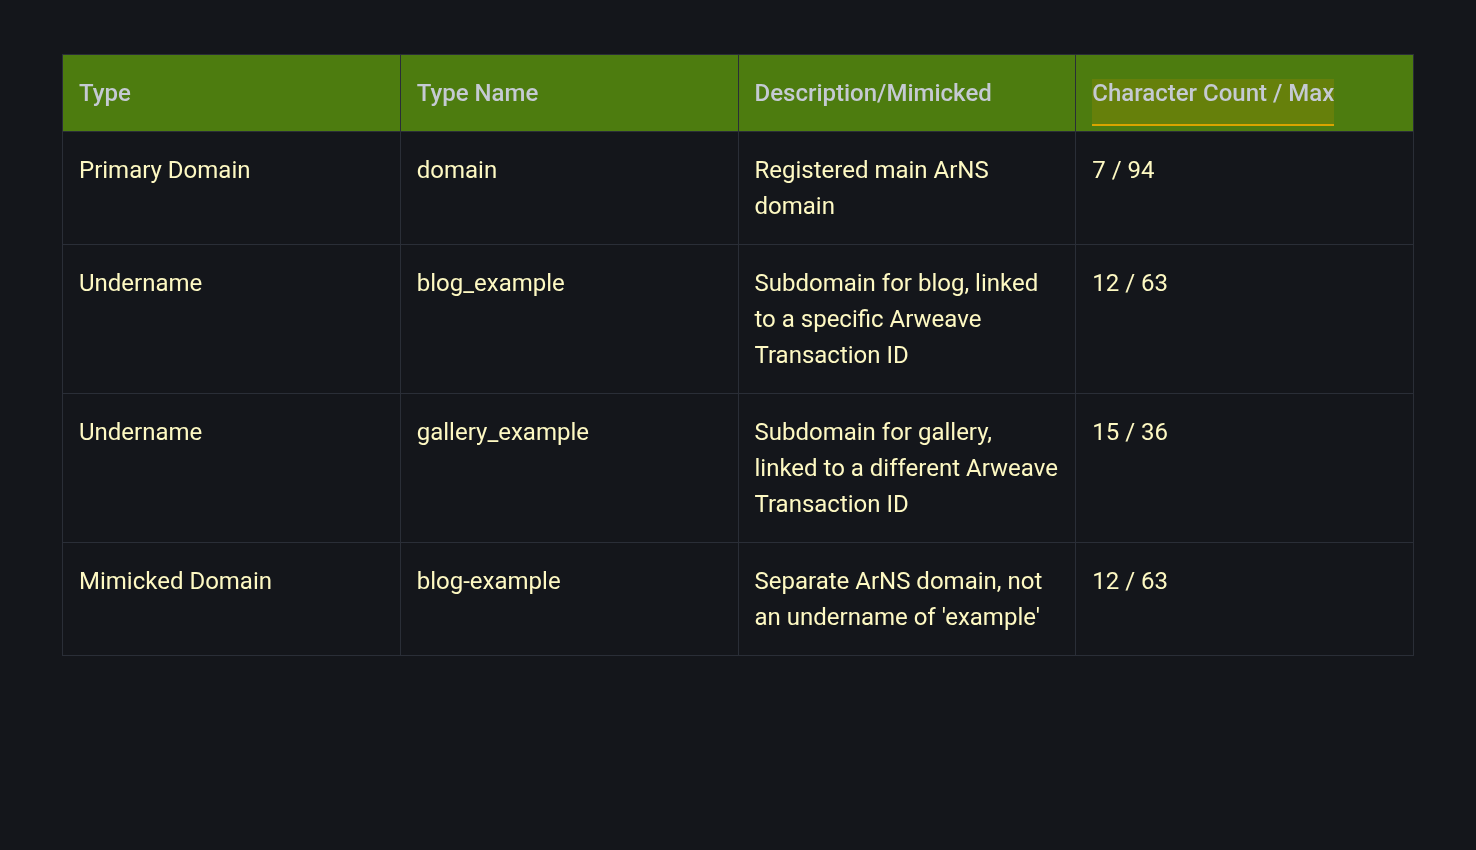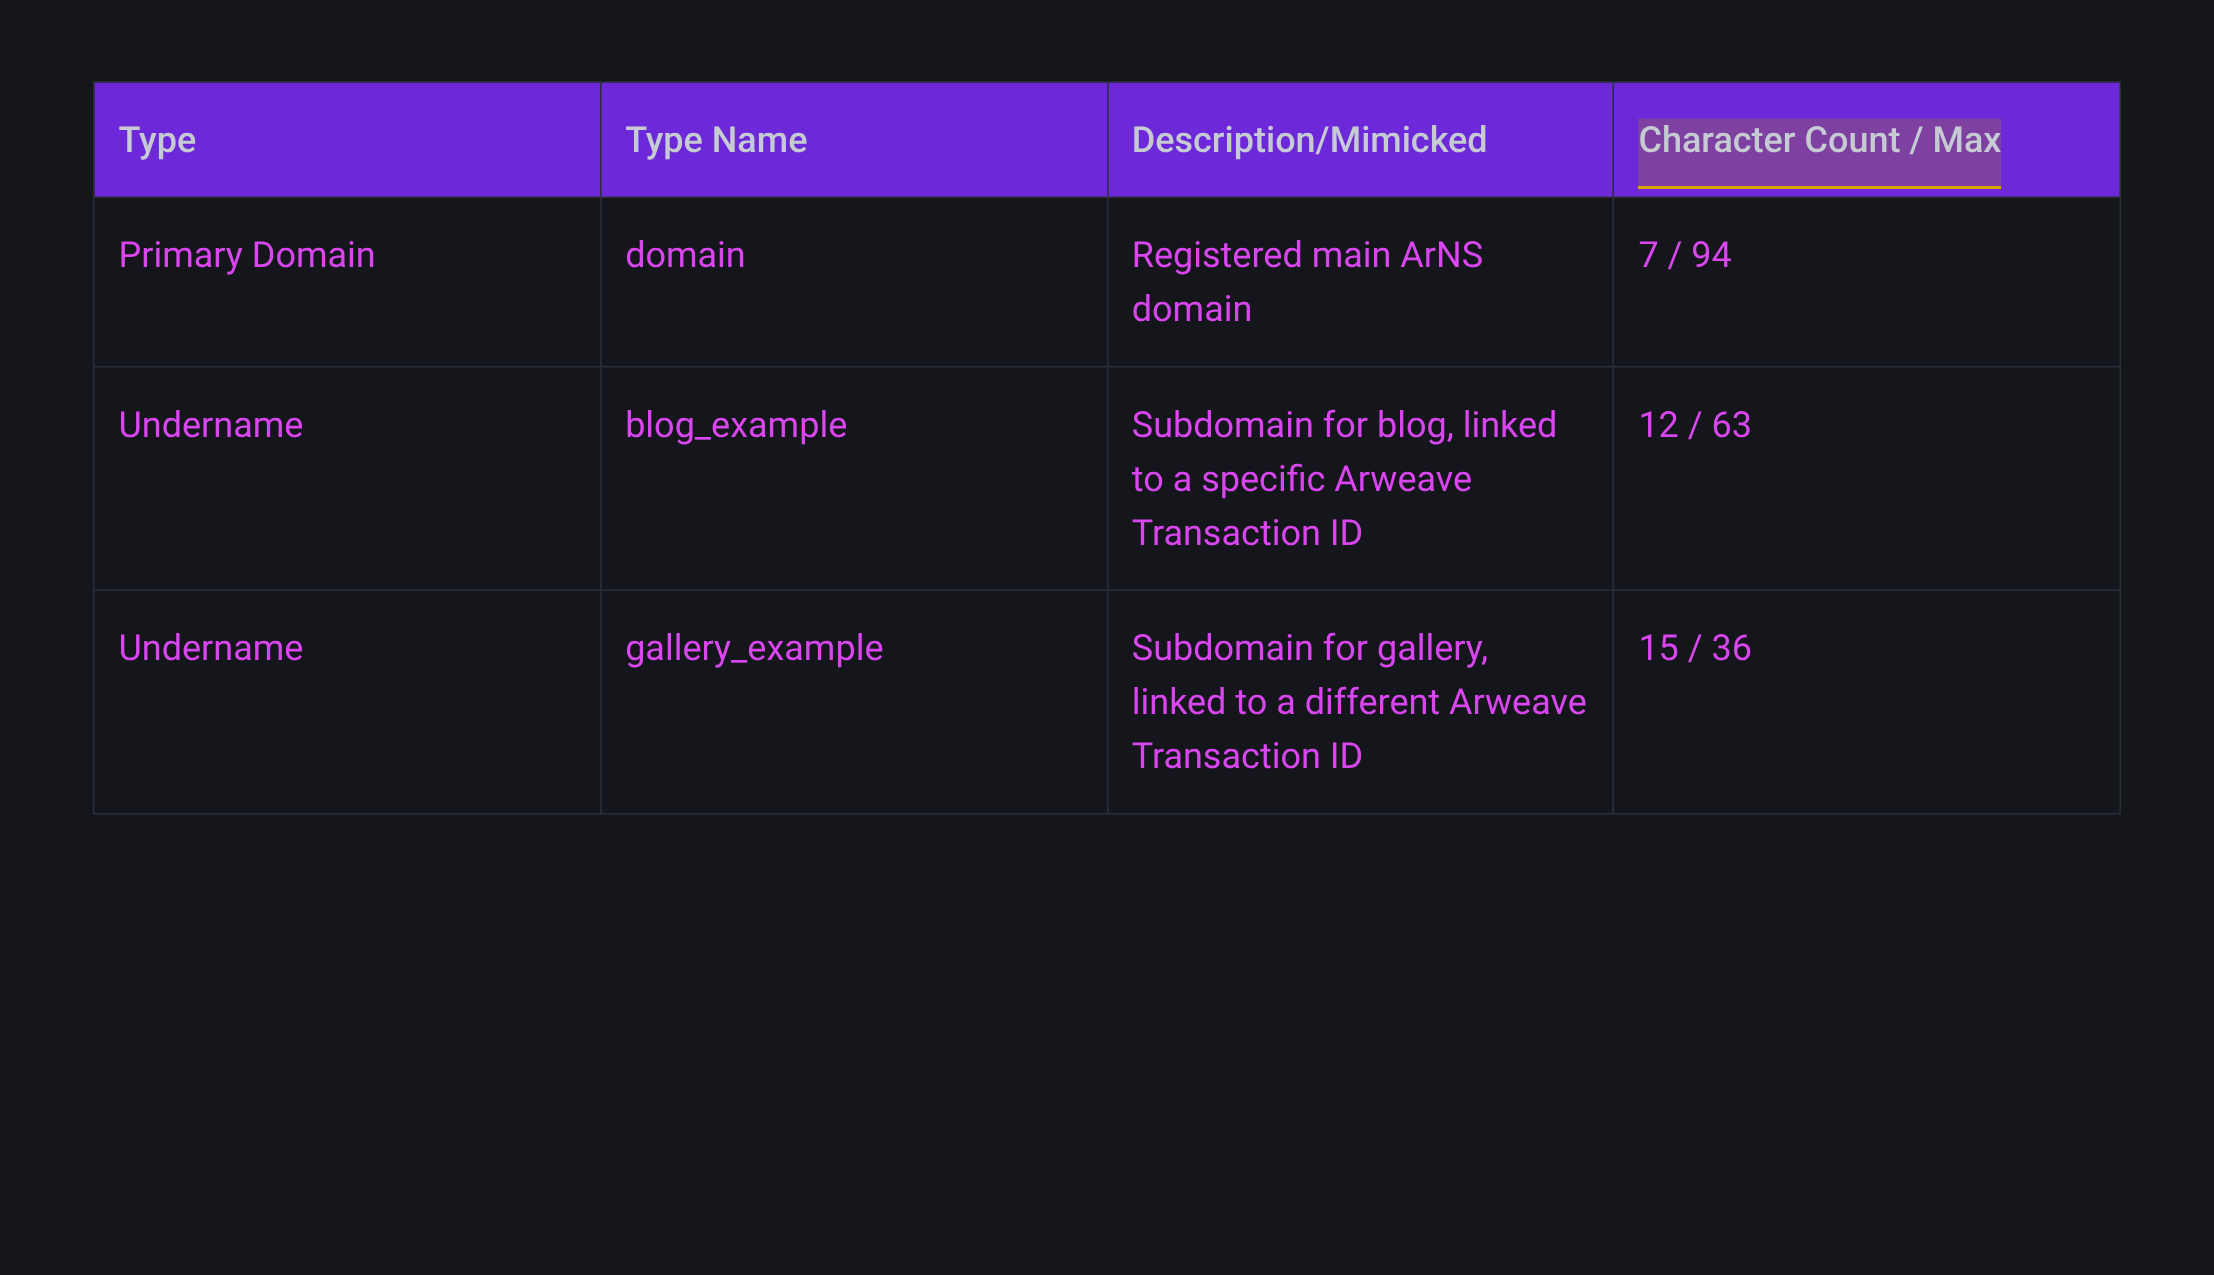--- a/index.html
+++ b/index.html
@@ -21,27 +21,27 @@
       font-size: 24px;
       line-height: 1.5;
     }
     th, td {
       text-align: left;
       padding: 20px 16px;
       border: 1px solid #2a2e37;
       vertical-align: top;
     }
     thead th {
-      background-color: #6d28d9;
+      background-color: #4d7c0f;
       font-weight: 500;
       color: #c5cad3;
     }
     tbody td {
       background-color: #14161b;
-      color: #d946ef;
+      color: #fef9c3;
     }
     .col-type { width: 24%; }
     .col-name { width: 24%; }
     .col-desc { width: 24%; }
     .col-count { width: 24%; }
     .highlight {
       background-color: rgba(180, 140, 0, 0.25);
       border-bottom: 2px solid #d9a400;
       padding-bottom: 17px;
     }
@@ -70,14 +70,20 @@
       <td>blog_example</td>
       <td>Subdomain for blog, linked to a specific Arweave Transaction ID</td>
       <td>12 / 63</td>
     </tr>
     <tr>
       <td>Undername</td>
       <td>gallery_example</td>
       <td>Subdomain for gallery, linked to a different Arweave Transaction ID</td>
       <td>15 / 36</td>
     </tr>
+    <tr>
+      <td>Mimicked Domain</td>
+      <td>blog-example</td>
+      <td>Separate ArNS domain, not an undername of 'example'</td>
+      <td>12 / 63</td>
+    </tr>
   </tbody>
 </table>
 
 </body></html>

